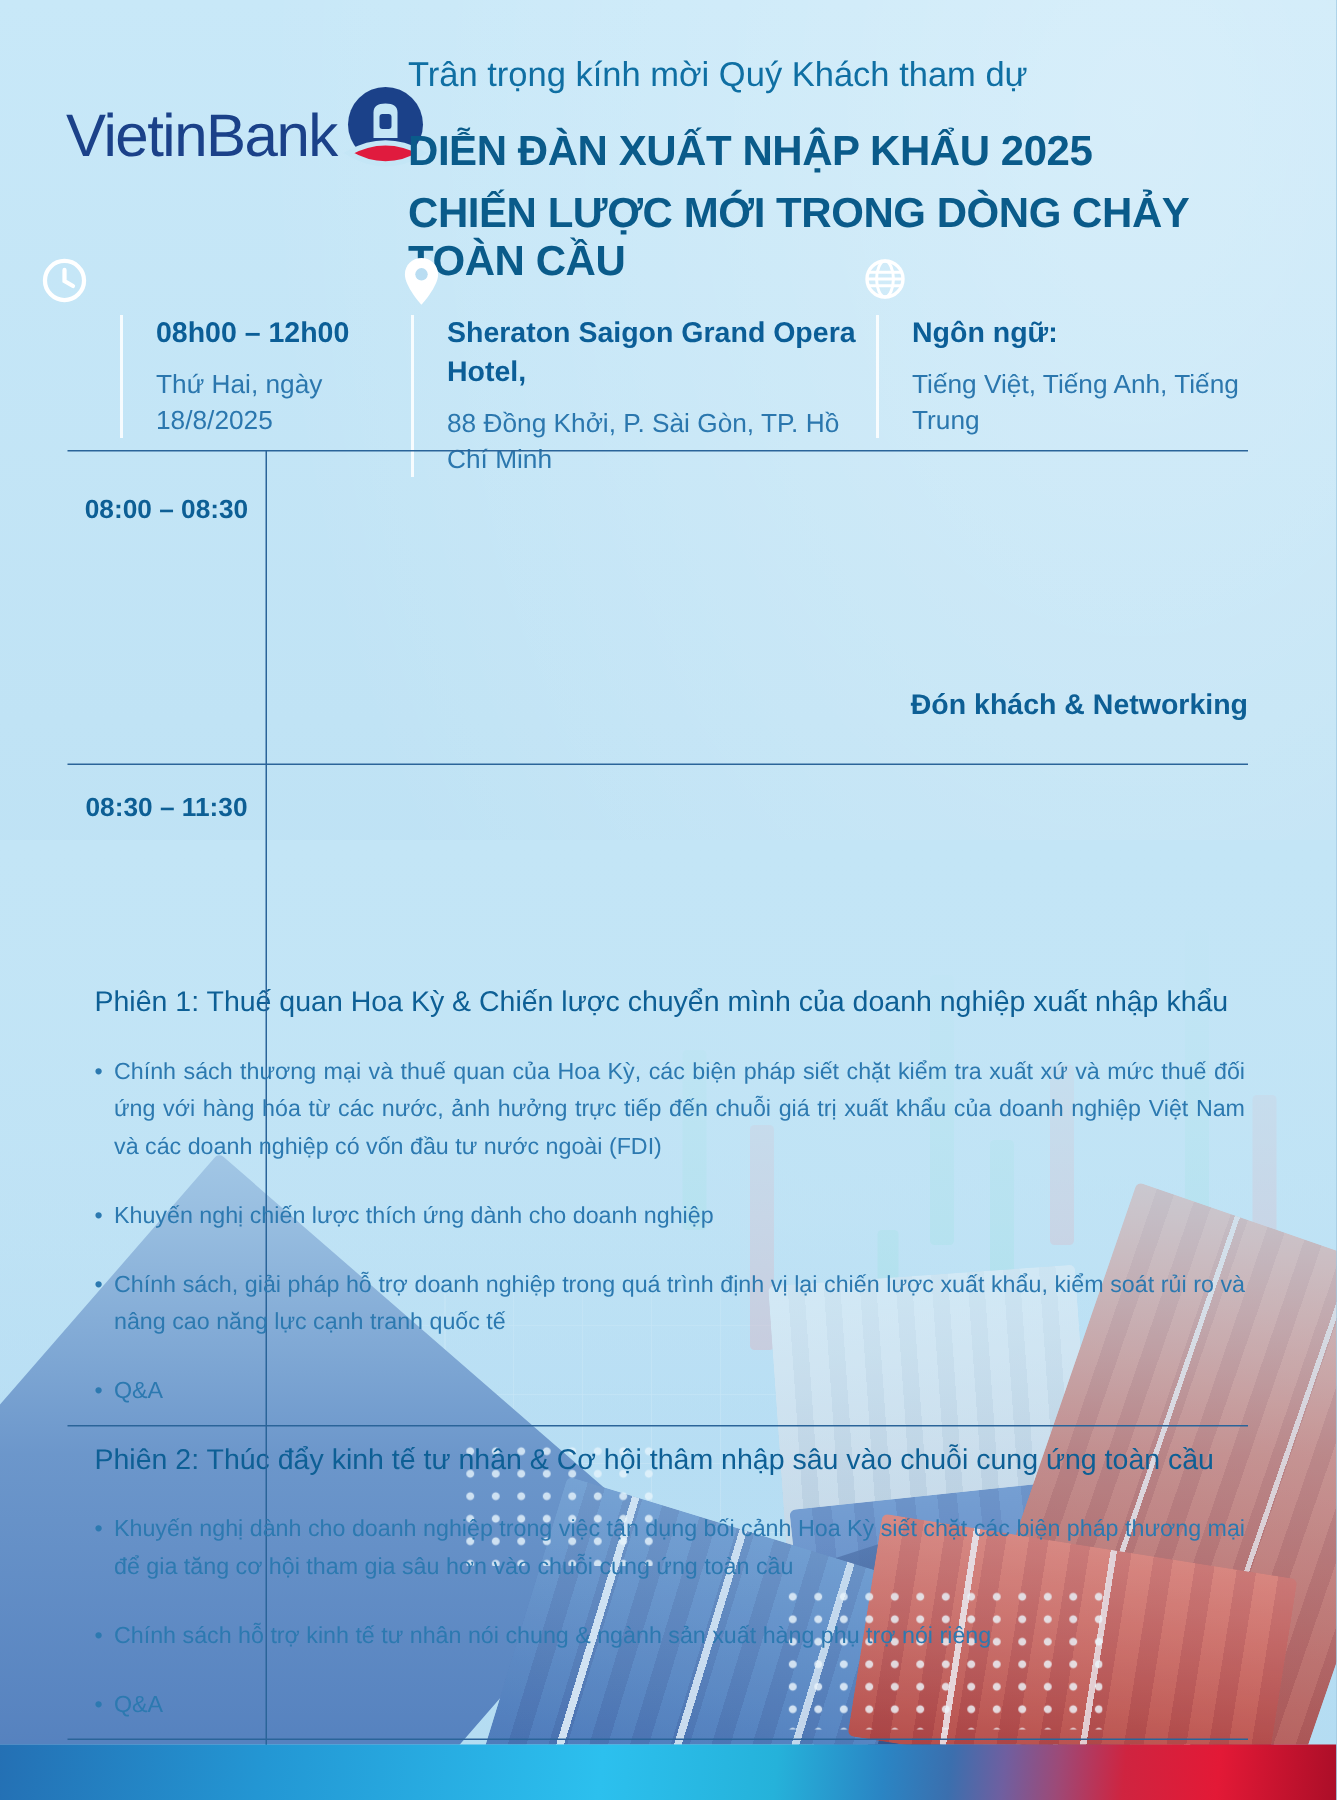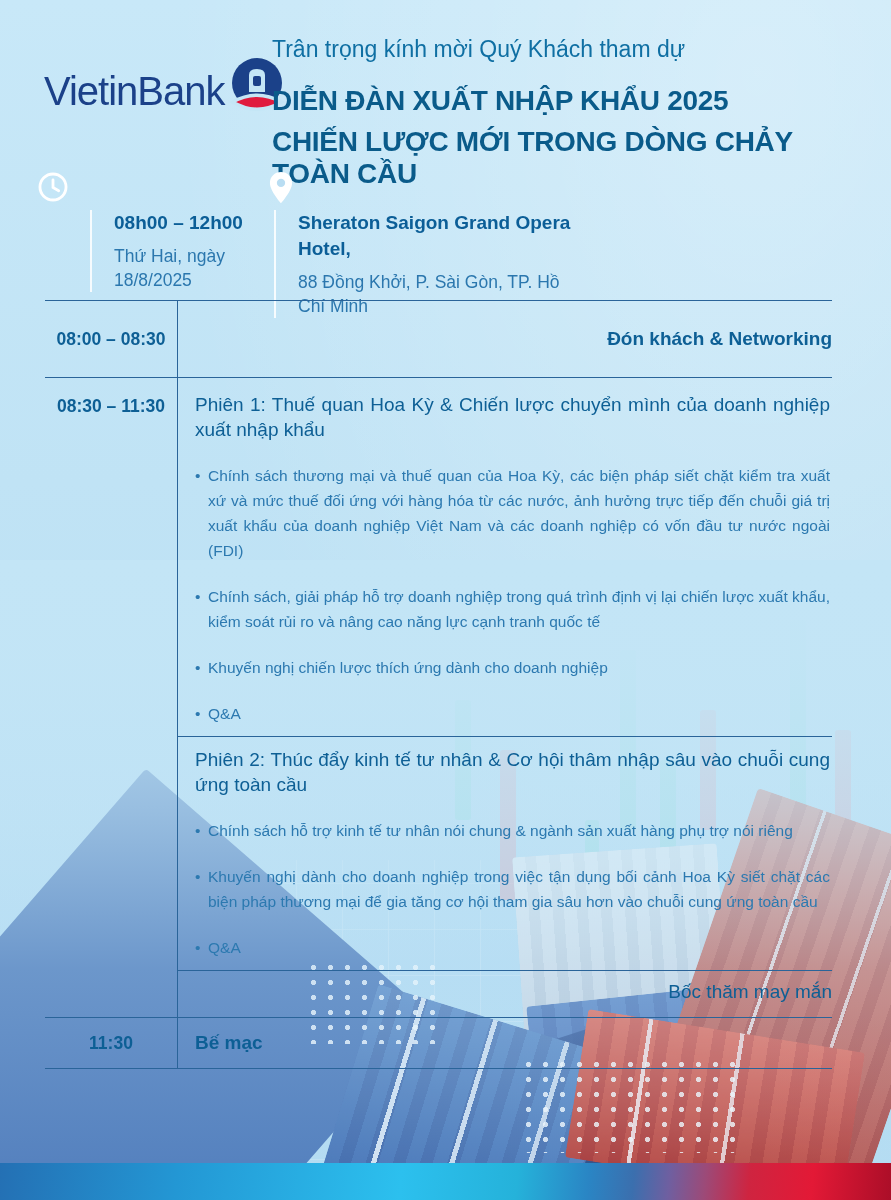--- a/index.html
+++ b/index.html
@@ -21,28 +21,28 @@
   .header-text{ position:absolute; left:272px; top:36px; width:600px; }
   .invite-line{ font-size:23px; color:#0f6fa3; margin-bottom:22px; }
   .title-line{ font-size:28px; font-weight:800; color:#0a5b8a; margin-bottom:9px; letter-spacing:-0.3px; }
 
   
   .info-col{ position:absolute; top:170px; }
   .info-col .icn{ position:absolute; left:-10px; top:0; }
   .info-text{ margin-top:40px; border-left:2px solid rgba(255,255,255,0.85); padding-left:22px; }
   .info-primary{ font-size:19px; font-weight:800; color:#0b5e97; line-height:26px; margin-bottom:8px; }
   .info-secondary{ font-size:17.5px; color:#2b77ae; line-height:24px; }
-  .col-time{ left:46px; width:212px;padding-left:44px; }
+  .col-time{ left:36px; width:212px;padding-left:44px; }
   .col-venue{ left:274px; width:300px; }
   .col-lang{ left:584px; width:270px; }
 
   
   .agenda{ position:absolute; left:45px; top:300px; width:787px; z-index:3; }
   .agenda::before{ content:""; position:absolute; left:132px; top:0; bottom:0; width:1px; background:#2a6499; }
-  .trow{ display:flex; border-top:1px solid #2a6499; }
+  .trow{ display:flex; border-top:1px solid #2a6499;flex-direction:column; }
   .trow:last-child{ border-bottom:1px solid #2a6499; }
   .tcell-time{ width:132px; flex:0 0 132px; text-align:center; font-weight:800; font-size:17.5px; color:#0d5f95; }
   .tcell-content{ flex:1; min-width:0; }
   .row-simple .tcell-time, .row-simple .tcell-content{ padding-top:25px; padding-bottom:25px; line-height:26px; }
   .row-simple .tcell-content{ padding-left:18px;text-align:right; }
   .row-title{ font-size:19px; font-weight:800; color:#0d5f95; }
   .row-main .tcell-time{ padding-top:16px; line-height:25px; }
   .session{ padding:14px 2px 8px 18px; }
   .session + .hline + .session{ padding-top:10px; }
   .session-heading{ font-size:19px; font-weight:400; color:#0d5f95; line-height:25px; text-align:justify; }
@@ -205,49 +205,60 @@
     <svg class="icn" width="34" height="36" viewBox="0 0 24 26">
       <path d="M12 1.5c-4.5 0-8 3.4-8 7.9 0 5.8 8 14.6 8 14.6s8-8.8 8-14.6c0-4.5-3.5-7.9-8-7.9z" fill="#ffffff"></path>
       <circle cx="12" cy="9.3" r="3" fill="#b9ddf2"></circle>
     </svg>
     <div class="info-text">
       <div class="info-primary">Sheraton Saigon Grand Opera Hotel,</div>
       <div class="info-secondary">88 Đồng Khởi, P. Sài Gòn, TP. Hồ Chí Minh</div>
     </div>
   </div>
 
+  <div class="info-col col-lang">
+    <svg class="icn" width="32" height="32" viewBox="0 0 24 24">
+      <circle cx="12" cy="12" r="9" fill="none" stroke="#ffffff" stroke-width="1.7"></circle>
+      <ellipse cx="12" cy="12" rx="4.2" ry="9" fill="none" stroke="#ffffff" stroke-width="1.5"></ellipse>
+      <path d="M3.4 8.6h17.2 M3 12h18 M3.4 15.4h17.2" stroke="#ffffff" stroke-width="1.5" fill="none"></path>
+    </svg>
+    <div class="info-text">
+      <div class="info-primary">Ngôn ngữ:</div>
+      <div class="info-secondary">Tiếng Việt, Tiếng Anh, Tiếng Trung</div>
+    </div>
+  </div>
 
   <div class="agenda">
 
     <div class="trow row-simple">
       <div class="tcell-time">08:00 – 08:30</div>
       <div class="tcell-content row-title">Đón khách &amp; Networking</div>
     </div>
 
     <div class="trow row-main">
       <div class="tcell-time">08:30 – 11:30</div>
       <div class="tcell-content">
 
         <div class="session">
           <div class="session-heading">Phiên 1: Thuế quan Hoa Kỳ &amp; Chiến lược chuyển mình của doanh nghiệp xuất nhập khẩu</div>
           <ul class="bullets">
             <li>Chính sách thương mại và thuế quan của Hoa Kỳ, các biện pháp siết chặt kiểm tra xuất xứ và mức thuế đối ứng với hàng hóa từ các nước, ảnh hưởng trực tiếp đến chuỗi giá trị xuất khẩu của doanh nghiệp Việt Nam và các doanh nghiệp có vốn đầu tư nước ngoài (FDI)</li>
+            <li>Khuyến nghị chiến lược thích ứng dành cho doanh nghiệp</li>
             <li>Chính sách, giải pháp hỗ trợ doanh nghiệp trong quá trình định vị lại chiến lược xuất khẩu, kiểm soát rủi ro và nâng cao năng lực cạnh tranh quốc tế</li>
-            <li>Khuyến nghị chiến lược thích ứng dành cho doanh nghiệp</li>
             <li>Q&amp;A</li>
           </ul>
         </div>
 
         <div class="hline"></div>
 
         <div class="session">
           <div class="session-heading">Phiên 2: Thúc đẩy kinh tế tư nhân &amp; Cơ hội thâm nhập sâu vào chuỗi cung ứng toàn cầu</div>
           <ul class="bullets">
+            <li>Khuyến nghị dành cho doanh nghiệp trong việc tận dụng bối cảnh Hoa Kỳ siết chặt các biện pháp thương mại để gia tăng cơ hội tham gia sâu hơn vào chuỗi cung ứng toàn cầu</li>
             <li>Chính sách hỗ trợ kinh tế tư nhân nói chung &amp; ngành sản xuất hàng phụ trợ nói riêng</li>
-            <li>Khuyến nghị dành cho doanh nghiệp trong việc tận dụng bối cảnh Hoa Kỳ siết chặt các biện pháp thương mại để gia tăng cơ hội tham gia sâu hơn vào chuỗi cung ứng toàn cầu</li>
             <li>Q&amp;A</li>
           </ul>
         </div>
 
         <div class="hline"></div>
 
         <div class="lucky">Bốc thăm may mắn</div>
       </div>
     </div>
 

